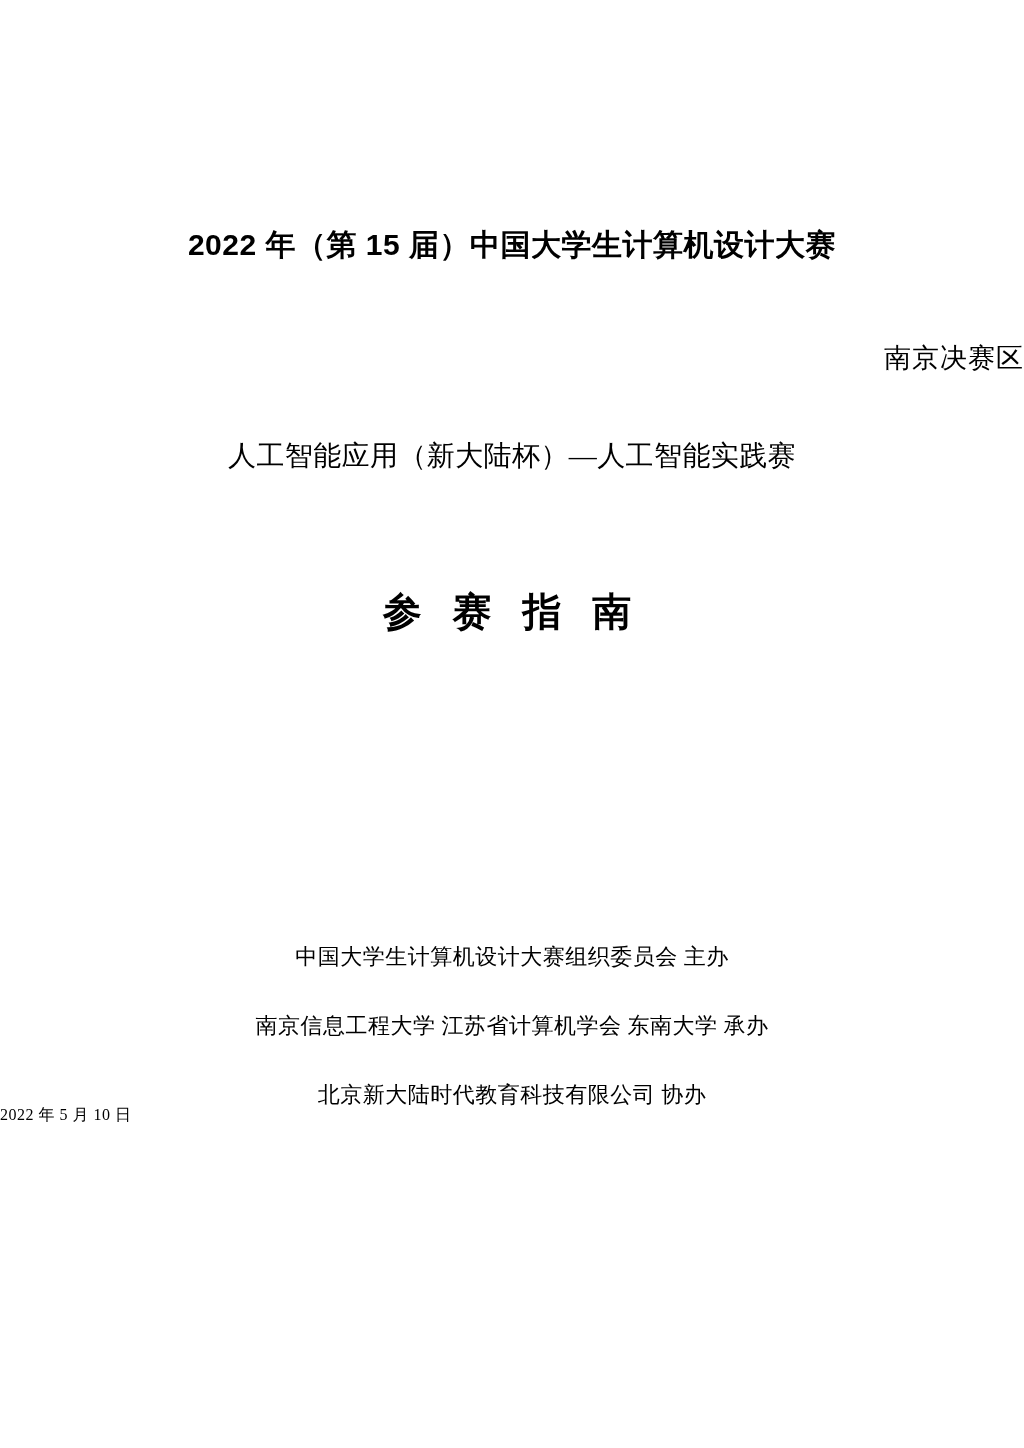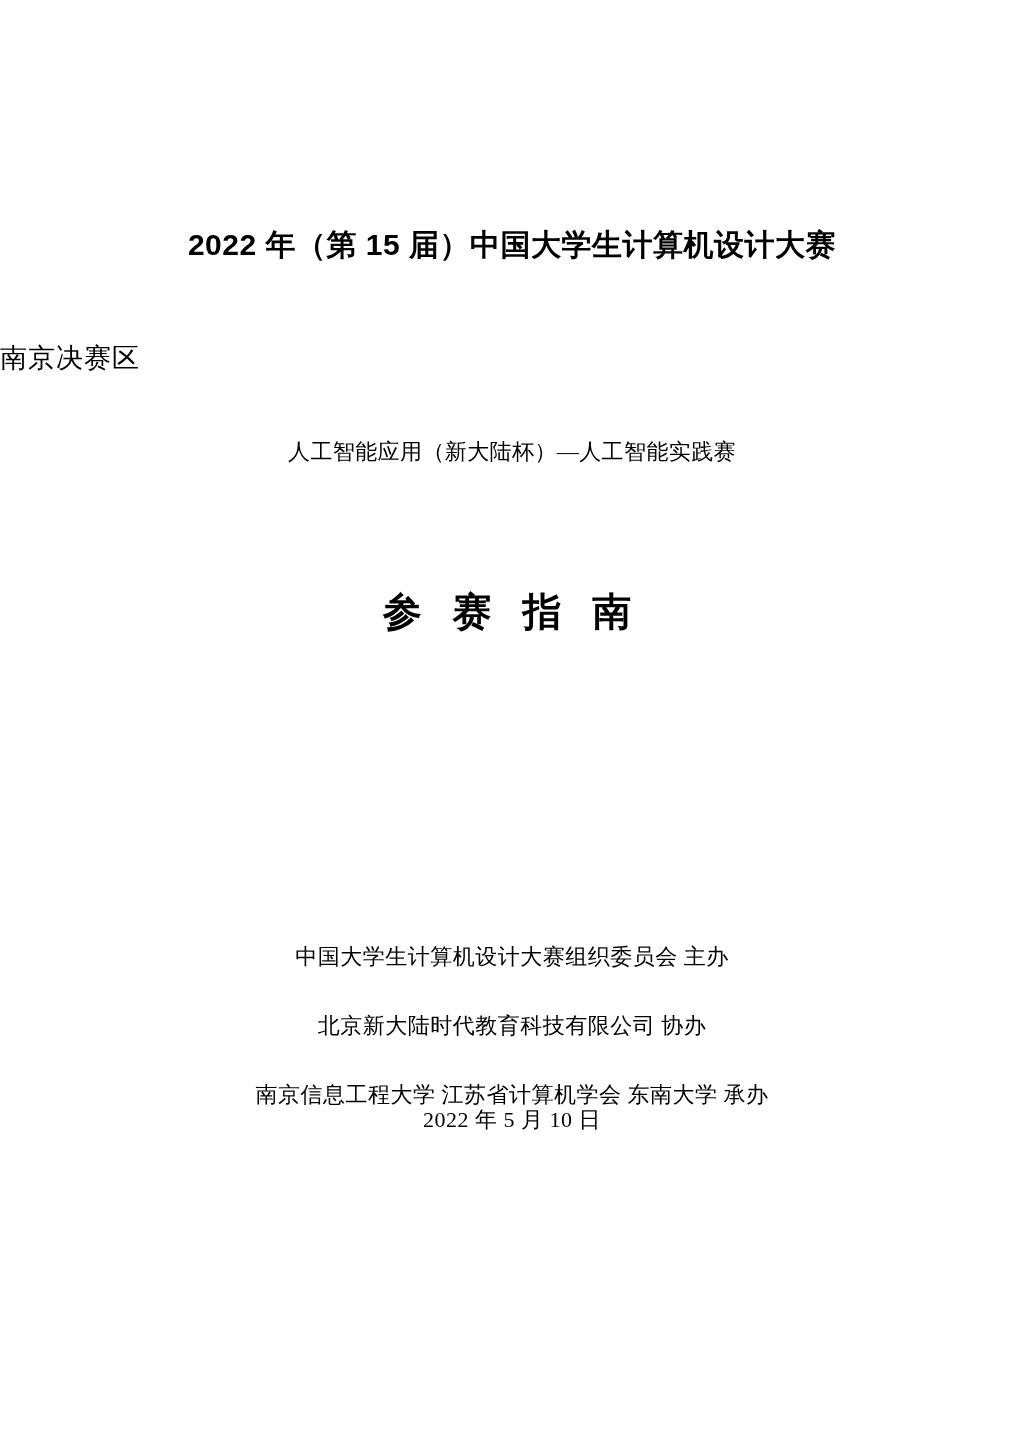--- a/index.html
+++ b/index.html
@@ -30,32 +30,32 @@
     font-size: 30px;
     font-weight: bold;
     letter-spacing: 0.5px;
     font-family: "Liberation Sans", "DejaVu Sans", sans-serif;
   }
   .title-sub {
     position: absolute;
     top: 340px;
     left: 0;
     width: 100%;
-    text-align: left;
+    text-align: right;
     font-size: 27px;
     font-weight: normal;
     letter-spacing: 1px;
   }
   .title-track {
     position: absolute;
     top: 437px;
     left: 0;
     width: 100%;
     text-align: center;
-    font-size: 22px;
+    font-size: 28px;
     font-weight: normal;
     letter-spacing: 0.4px;
   }
   .title-doc {
     position: absolute;
     top: 585px;
     left: 0;
     width: 100%;
     text-align: center;
     font-size: 39px;
@@ -74,39 +74,38 @@
     font-size: 22px;
     line-height: 41px;
     letter-spacing: 0.5px;
     margin-top: 28px;
   }
   .date-line {
     position: absolute;
     top: 1105px;
     left: 0;
     width: 100%;
-    text-align: center;
-    font-size: 22px;
+    font-size: 16px;
     letter-spacing: 0.5px;
   }
 </style>
 </head>
 <body>
 
 <div class="page">
 
   <div class="title-main">2022 年（第 15 届）中国大学生计算机设计大赛</div>
 
   <div class="title-sub">南京决赛区</div>
 
   <div class="title-track">人工智能应用（新大陆杯）—人工智能实践赛</div>
 
   <div class="title-doc">参 赛 指 南</div>
 
   <div class="org-block">
     <div class="org-line">中国大学生计算机设计大赛组织委员会  主办</div>
+    <div class="org-line">南京信息工程大学  江苏省计算机学会  东南大学  承办</div>
     <div class="org-line">北京新大陆时代教育科技有限公司  协办</div>
-    <div class="org-line">南京信息工程大学  江苏省计算机学会  东南大学  承办</div>
   </div>
 
   <div class="date-line">2022 年 5 月 10 日</div>
 
 </div>
 
 </body></html>

